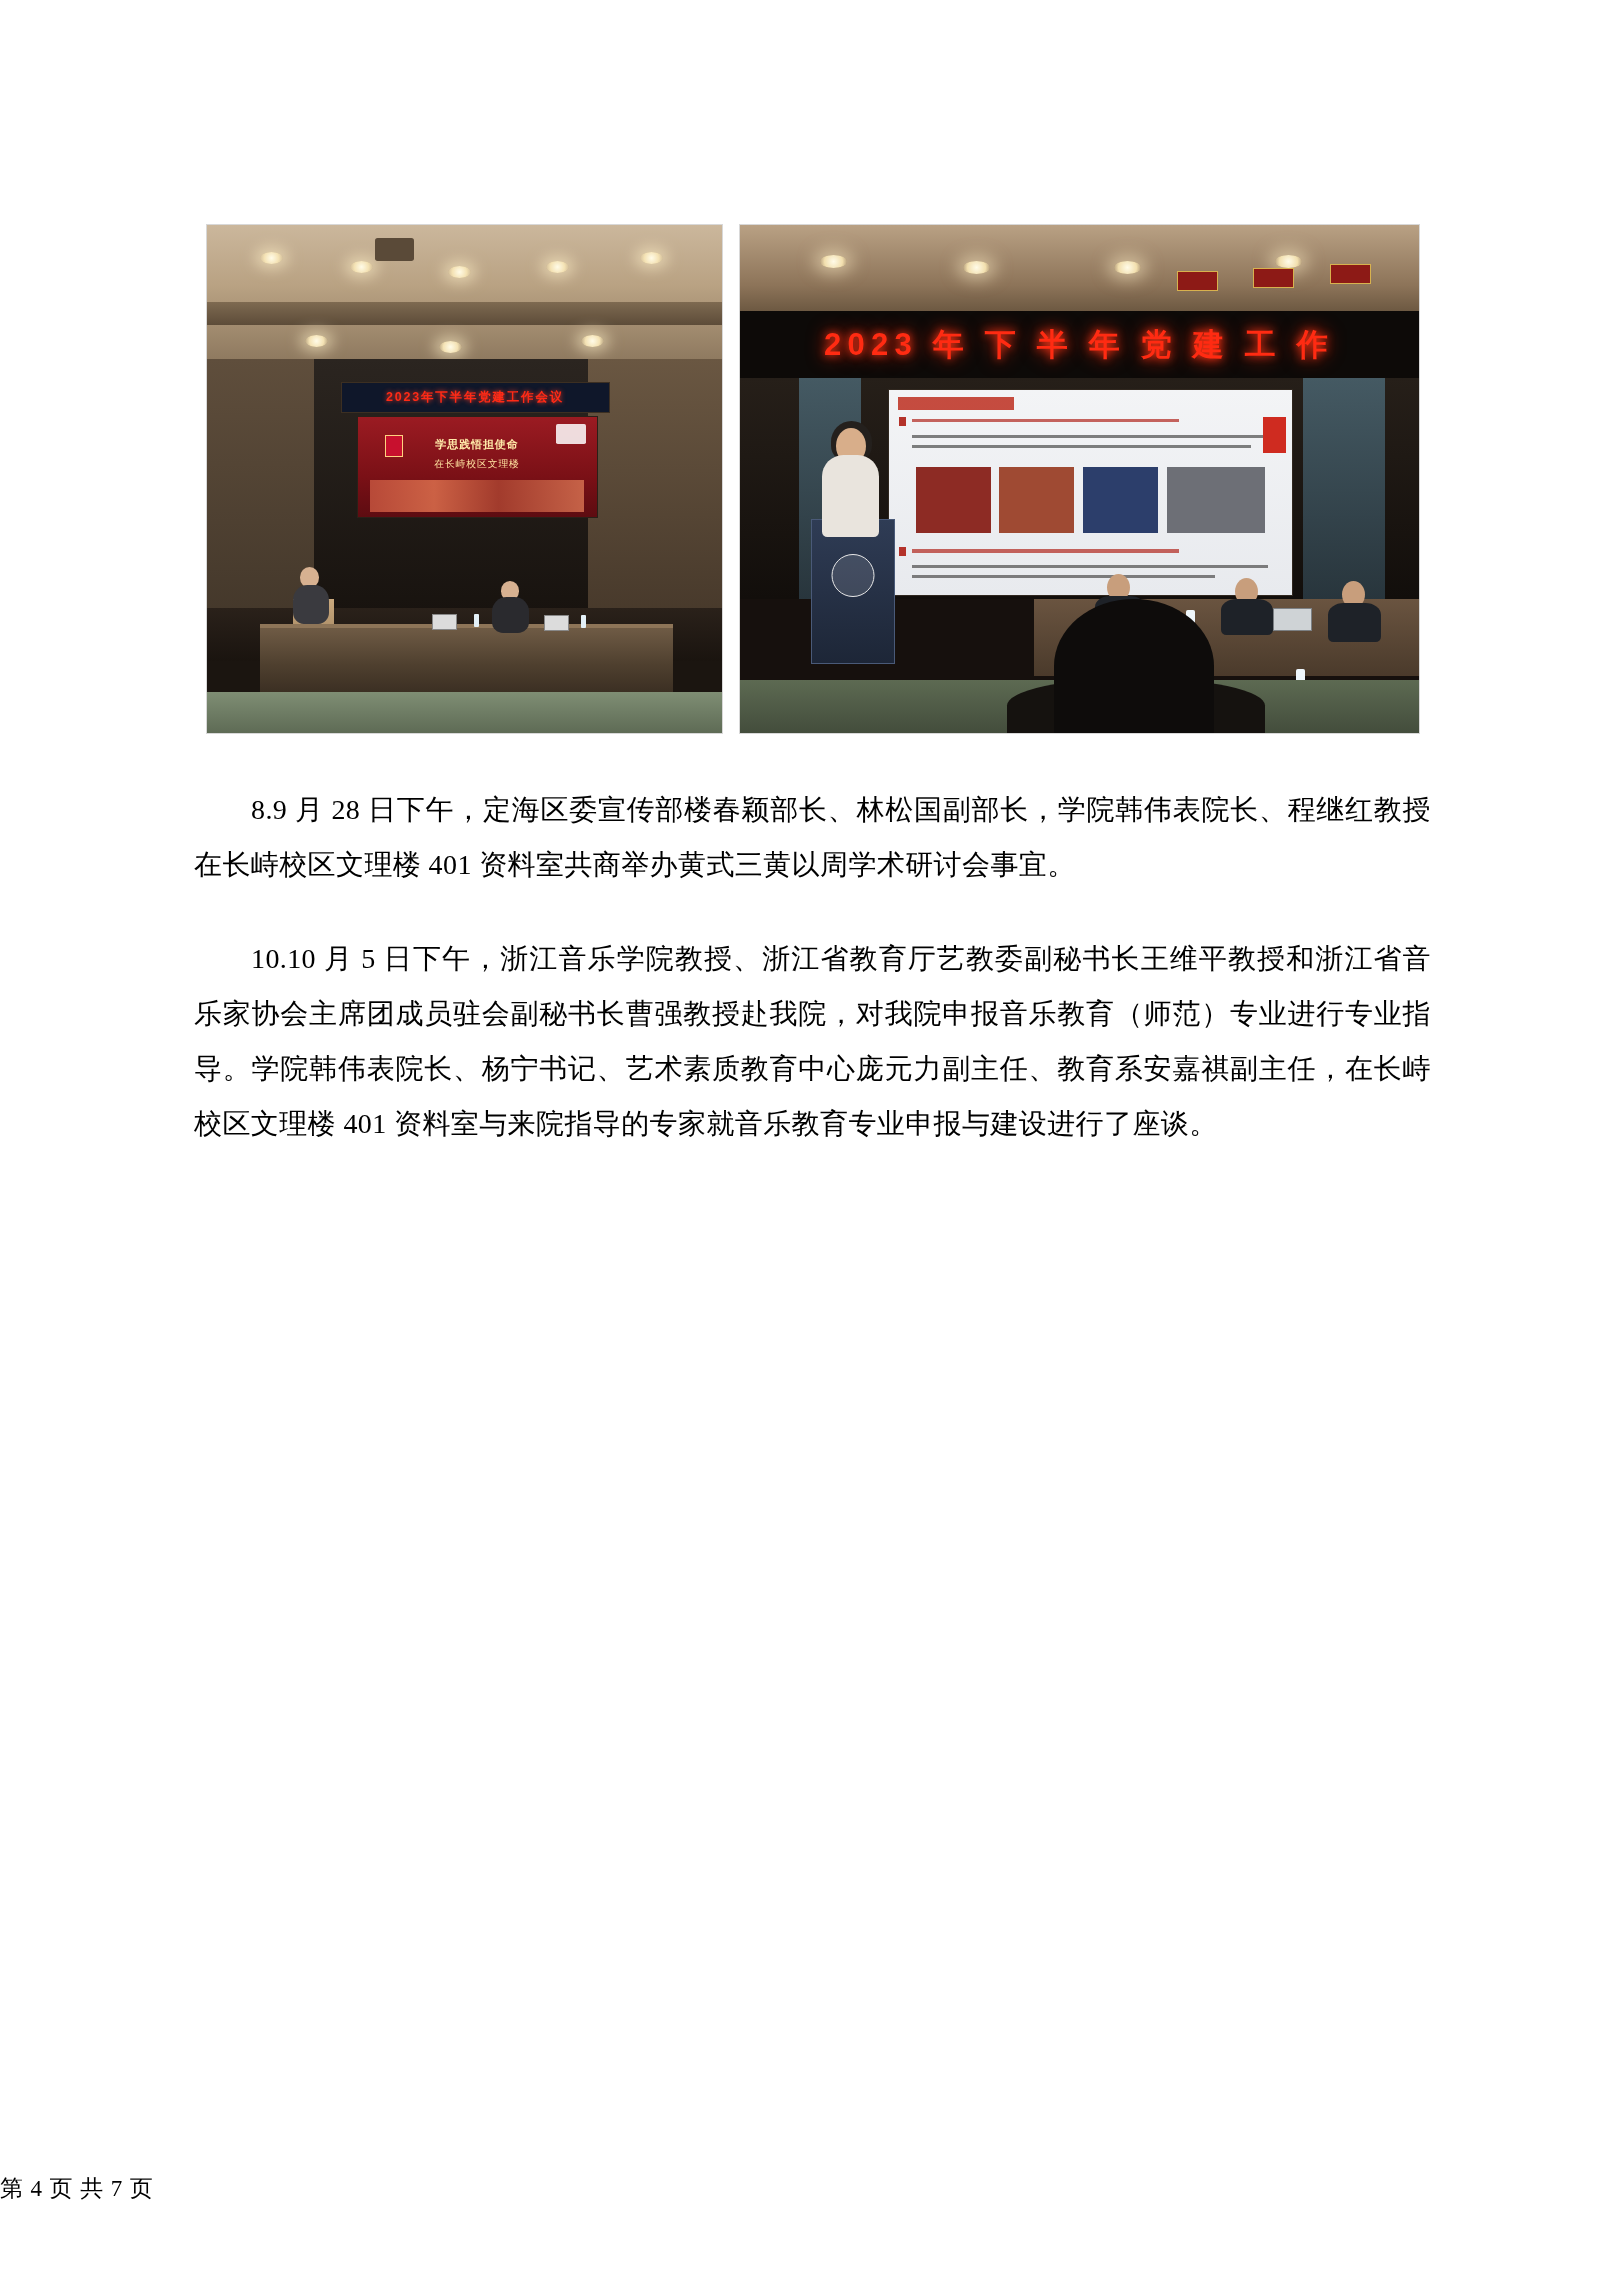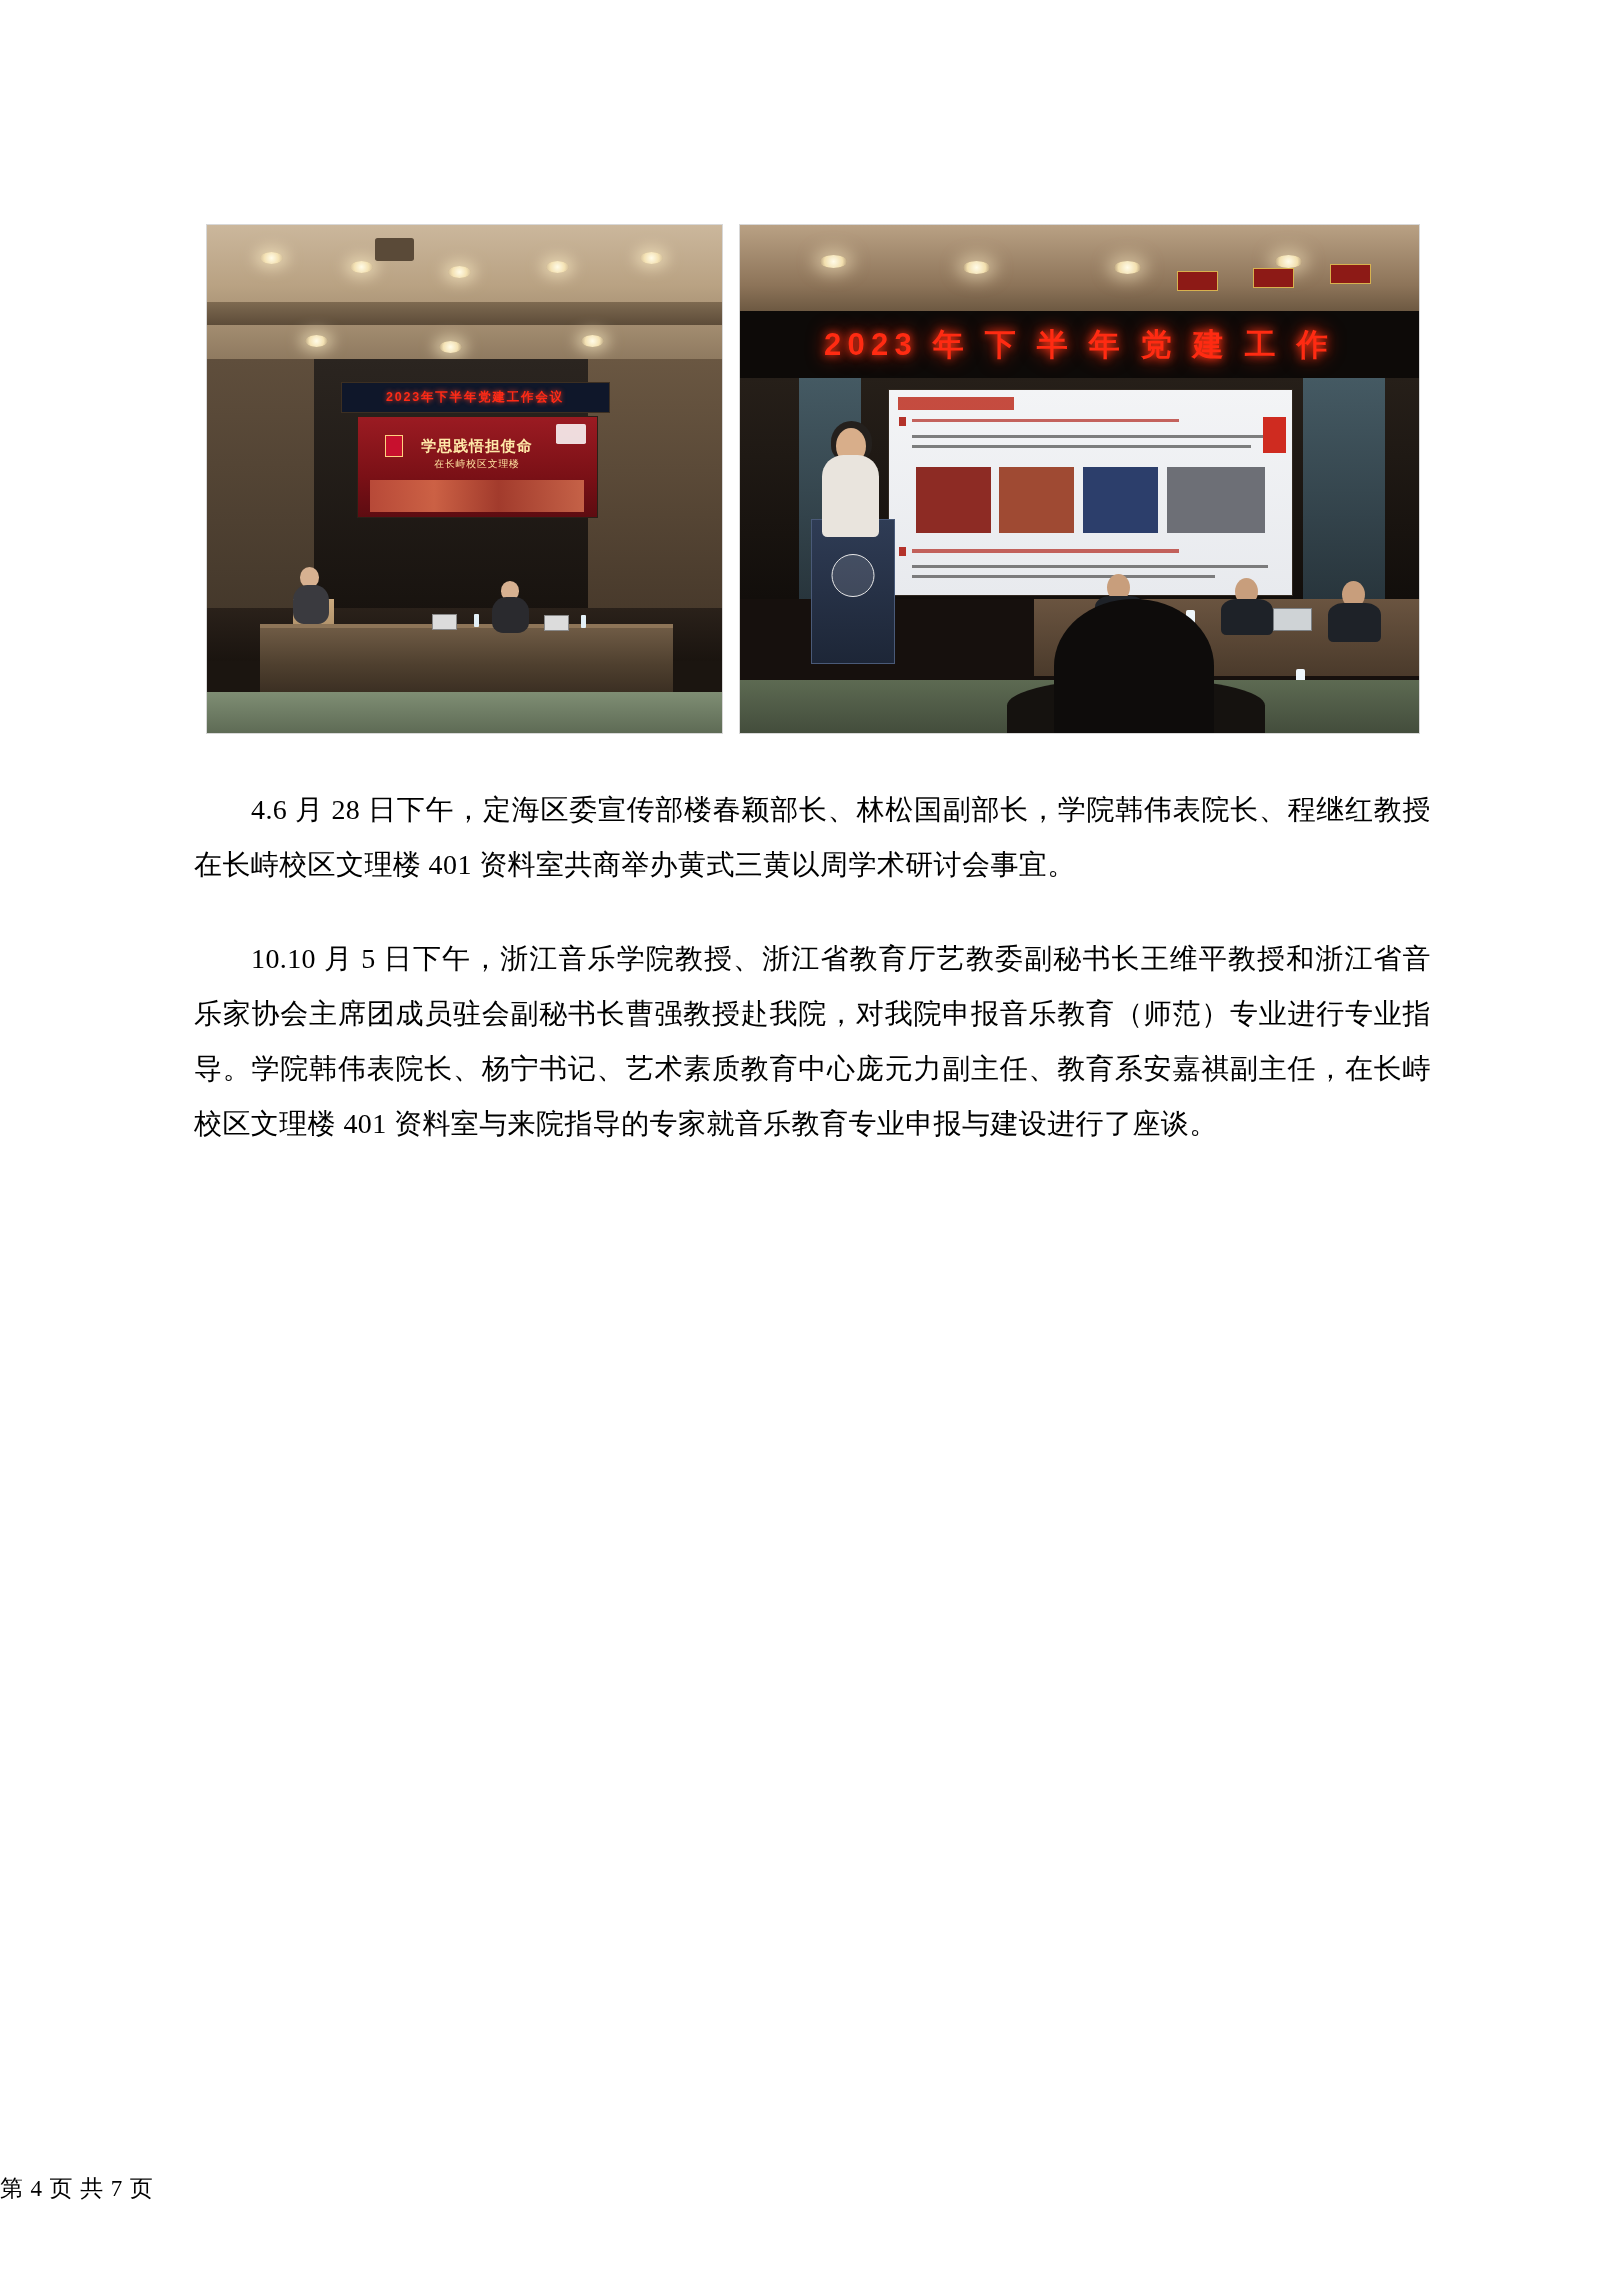--- a/index.html
+++ b/index.html
@@ -93,21 +93,21 @@
     white-space: nowrap;
   }
   .p1-screen {
     position: absolute; left: 150px; top: 191px; width: 239px; height: 100px;
     background: linear-gradient(180deg,#9b1b22 0%, #7a1016 60%, #5d0c11 100%);
     border: 1.8px solid #2a2018;
     overflow: hidden;
   }
   .p1-screen .title1 {
     position: absolute; left: 0; right: 0; top: 19.6px; text-align: center;
-    color: #ffe9a8; font-size: 15px; letter-spacing: 0.9px;
+    color: #ffe9a8; font-size: 11px; letter-spacing: 0.9px;
     font-family: Liberation Mono, monospace; font-weight: bold;
   }
   .p1-screen .title2 {
     position: absolute; left: 0; right: 0; top: 41px; text-align: center;
     color: #ffe2a0; font-size: 9.8px; letter-spacing: 0.9px;
     font-family: "Liberation Sans", sans-serif;
   }
   .p1-screen .logo {
     position: absolute; right: 10.7px; top: 7.1px; width: 30px; height: 19.6px;
     background: rgba(255,255,255,0.85); border-radius: 1.8px;
@@ -393,20 +393,20 @@
         <div class="p2-bottle" style="left:446px; top:385px;"></div>
         <div class="p2-bottle" style="left:556px; top:444px;"></div>
 
         <div class="p2-floor"></div>
         <div class="p2-shoulders"></div>
         <div class="p2-foreheads"></div>
       </div>
 
     </div>
 
-    <p class="para">4.6 月 28 日下午，定海区委宣传部楼春颖部长、林松国副部长，学院韩伟表院长、程继红教授在长峙校区文理楼 401 资料室共商举办黄式三黄以周学术研讨会事宜。</p>
+    <p class="para">8.9 月 28 日下午，定海区委宣传部楼春颖部长、林松国副部长，学院韩伟表院长、程继红教授在长峙校区文理楼 401 资料室共商举办黄式三黄以周学术研讨会事宜。</p>
     <p class="para">10.10 月 5 日下午，浙江音乐学院教授、浙江省教育厅艺教委副秘书长王维平教授和浙江省音乐家协会主席团成员驻会副秘书长曹强教授赴我院，对我院申报音乐教育（师范）专业进行专业指导。学院韩伟表院长、杨宁书记、艺术素质教育中心庞元力副主任、教育系安嘉祺副主任，在长峙校区文理楼 401 资料室与来院指导的专家就音乐教育专业申报与建设进行了座谈。</p>
 
   </div>
 
   <div class="footer">第 4 页 共 7 页</div>
 </div>
 
 
 </body></html>

